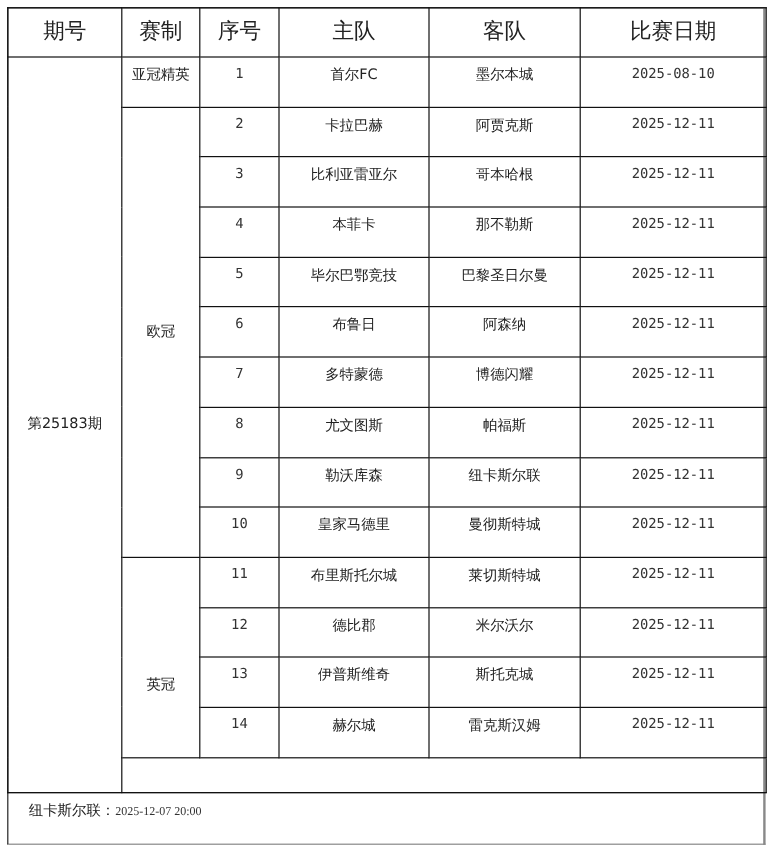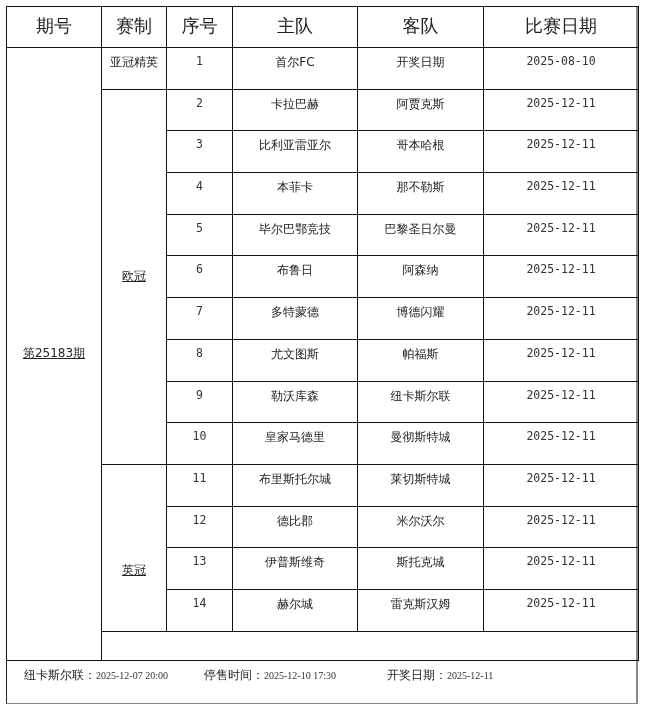--- a/index.html
+++ b/index.html
@@ -7,21 +7,21 @@
          font-family:"DejaVu Sans", "Liberation Sans", sans-serif; color:#222; }
   .sheet { position:absolute; left:6px; top:6px; width:632px; height:698px;
            border-left:1px solid #222; border-top:1px solid #222;
            border-right:2px solid #888; border-bottom:1px solid #888; box-sizing:border-box; }
   table { position:absolute; left:6px; top:6px; border-collapse:collapse; table-layout:fixed; }
   td, th { border:1px solid #111; font-weight:normal; font-size:12px; text-align:center;
            padding:0; box-sizing:border-box; }
   th { height:41px; vertical-align:top; padding-top:7px; font-size:18px; }
   td.cell { height:41.7px; vertical-align:top; padding-top:6px; }
   td.num { font-family:"DejaVu Sans Mono", "Liberation Mono", monospace; font-size:11.5px; color:#333; }
-  td.span { vertical-align:middle;text-decoration:underline; }
+  td.span { vertical-align:middle; }
   td.span-bottom { vertical-align:bottom; padding-bottom:52px; }
   tr.empty td { height:29px; border-top:1px solid #888; }
   .footer { position:absolute; left:6px; top:660px; width:632px; height:45px;
             border-top:1px solid #111; font-size:12px; color:#222; }
   .footer span { position:absolute; top:6px; white-space:nowrap; }
   .footer .val { font-family:Liberation Serif, serif; font-size:10px; color:#333; }
 </style>
 </head>
 <body>
 
@@ -45,21 +45,21 @@
       <th>客队</th>
       <th>比赛日期</th>
     </tr>
   </thead>
   <tbody>
     <tr>
       <td class="span" rowspan="15">第25183期</td>
       <td class="cell">亚冠精英</td>
       <td class="cell num">1</td>
       <td class="cell">首尔FC</td>
-      <td class="cell">开奖日期</td>
+      <td class="cell">墨尔本城</td>
       <td class="cell num">2025-08-10</td>
     </tr>
     <tr>
       <td class="span" rowspan="9">欧冠</td>
       <td class="cell num">2</td>
       <td class="cell">卡拉巴赫</td>
       <td class="cell">阿贾克斯</td>
       <td class="cell num">2025-12-11</td>
     </tr>
     <tr>
@@ -136,15 +136,13 @@
       <td class="cell num">2025-12-11</td>
     </tr>
     <tr class="empty">
       <td colspan="6" style="border-left:1px solid #111;"></td>
     </tr>
   </tbody>
 </table>
 
 <div class="footer">
   <span style="left:18px;"><span style="position:static">纽卡斯尔联：</span><span class="val" style="position:static">2025-12-07 20:00</span></span>
-  <span style="left:198px;"><span style="position:static">停售时间：</span><span class="val" style="position:static">2025-12-10 17:30</span></span>
-  <span style="left:381px;"><span style="position:static">开奖日期：</span><span class="val" style="position:static">2025-12-11</span></span>
 </div>
 
 </body></html>

